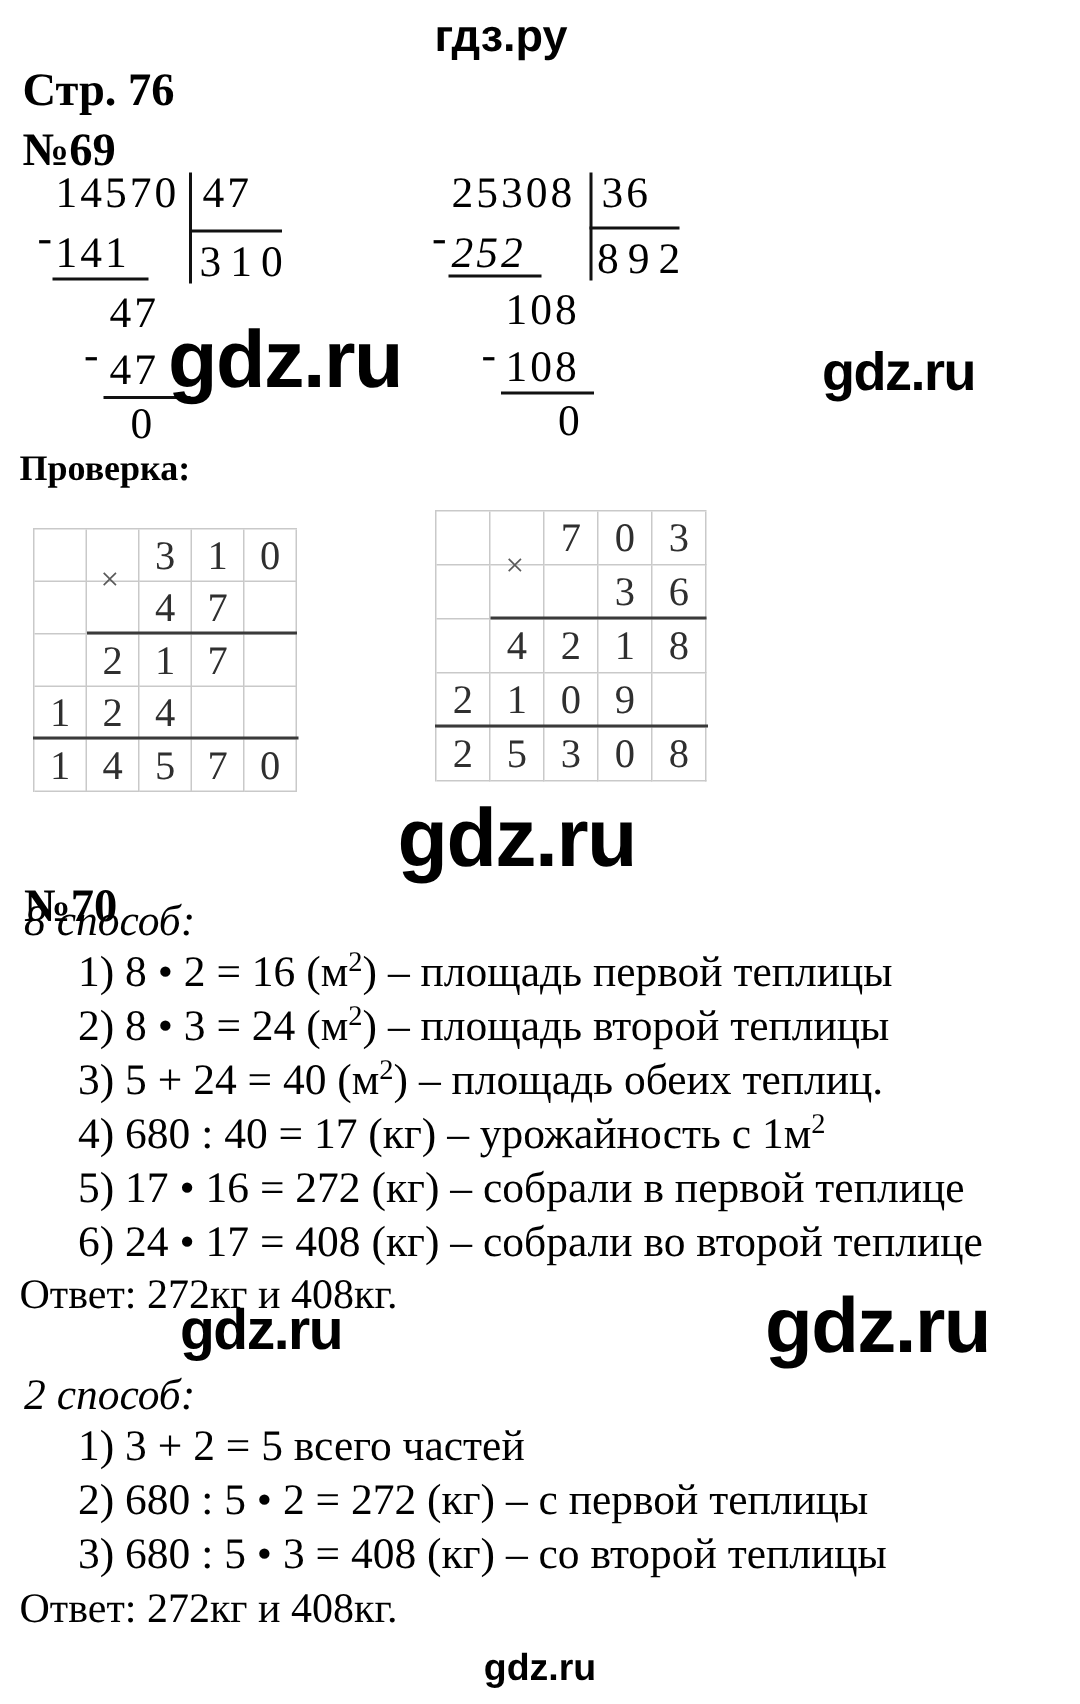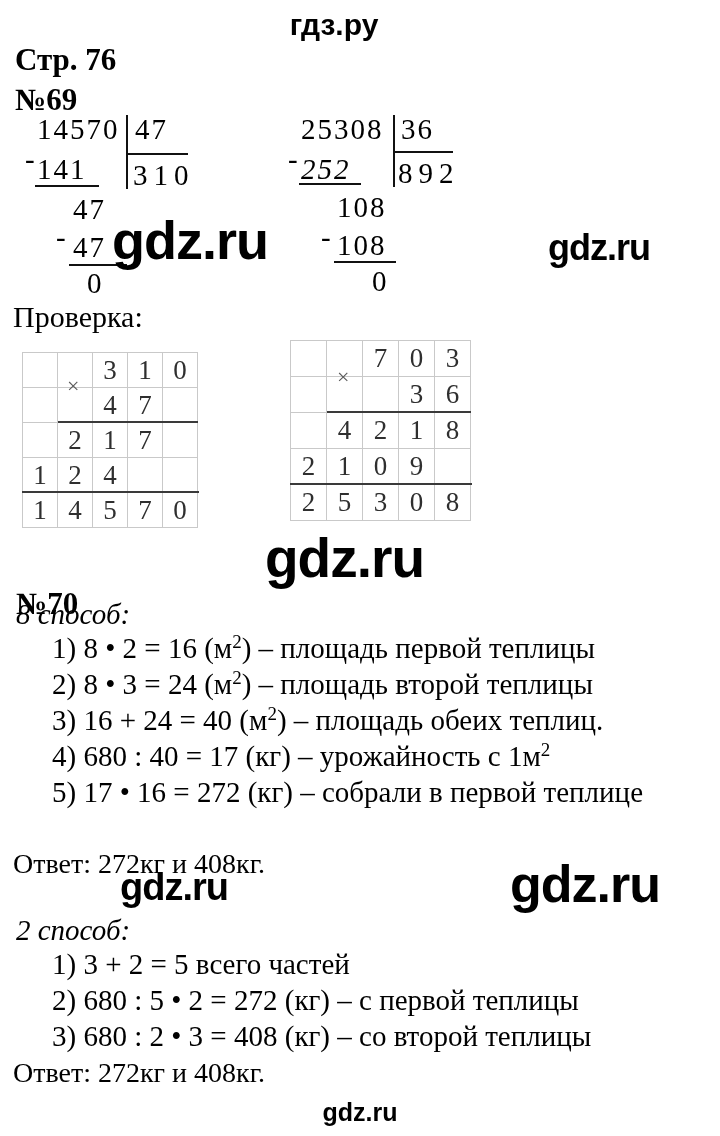--- a/index.html
+++ b/index.html
@@ -16,21 +16,21 @@
   .site-header{
     position:absolute;top:8px;left:0;width:668px;text-align:center;
     font-family:"Liberation Sans", sans-serif;font-weight:bold;font-size:30px;
   }
   .site-footer{
     position:absolute;top:1098px;left:0;width:720px;text-align:center;
     font-family:"Liberation Sans", sans-serif;font-weight:bold;font-size:25px;
   }
   
   .h-bold{position:absolute;font-weight:bold;font-size:31px;line-height:1.05;}
-  .plain-line{position:absolute;font-size:30px;}
+  .plain-line{position:absolute;font-size:24px;font-weight:bold;}
   .method-label{position:absolute;font-style:italic;font-size:29px;}
   .answer-line{position:absolute;font-size:28px;}
   
   .division{position:absolute;font-size:29px;letter-spacing:2px;line-height:1;}
   .division .d{position:absolute;white-space:pre;}
   .division .quotient{letter-spacing:6px;}
   .dvbar{position:absolute;width:2px;background:#111;}
   .dline{position:absolute;height:2px;background:#111;}
   
   .mgrid{
@@ -159,30 +159,31 @@
   </div>
 
 <div class="wm" style="left:265px;top:531px;font-size:55px;">gdz.ru</div>
 
 <div class="h-bold" style="left:16px;top:588px;">№70</div>
 
 <div class="method-label" style="left:16px;top:598px;">8 способ:</div>
 <div class="steps" style="left:52px;top:630px;">
     <div class="item"><span>1) 8 • 2 = 16 (м</span><sup>2</sup><span>) – площадь первой теплицы</span></div>
     <div class="item"><span>2) 8 • 3 = 24 (м</span><sup>2</sup><span>) – площадь второй теплицы</span></div>
-    <div class="item"><span>3) 16 + 24 = 40 (м</span><sup>2</sup><span>) – площадь обеих теплиц.</span></div>
+    <div class="item"><span>3) 5 + 24 = 40 (м</span><sup>2</sup><span>) – площадь обеих теплиц.</span></div>
     <div class="item"><span>4) 680 : 40 = 17 (кг) – урожайность с 1м</span><sup>2</sup></div>
     <div class="item"><span>5) 17 • 16 = 272 (кг) – собрали в первой теплице</span></div>
+    <div class="item"><span>6) 24 • 17 = 408 (кг) – собрали во второй теплице</span></div>
   </div>
 <div class="answer-line" style="left:13px;top:848px;">Ответ: 272кг и 408кг.</div>
 
 <div class="wm" style="left:120px;top:868px;font-size:38px;">gdz.ru</div>
 <div class="wm" style="left:510px;top:858px;font-size:52px;">gdz.ru</div>
 
 <div class="method-label" style="left:16px;top:914px;">2 способ:</div>
 <div class="steps" style="left:52px;top:946px;">
     <div class="item"><span>1) 3 + 2 = 5 всего частей</span></div>
     <div class="item"><span>2) 680 : 5 • 2 = 272 (кг) – с первой теплицы</span></div>
-    <div class="item"><span>3) 680 : 2 • 3 = 408 (кг) – со второй теплицы</span></div>
+    <div class="item"><span>3) 680 : 5 • 3 = 408 (кг) – со второй теплицы</span></div>
   </div>
 <div class="answer-line" style="left:13px;top:1057px;">Ответ: 272кг и 408кг.</div>
 
 <div class="site-footer">gdz.ru</div>
 
 </body></html>

